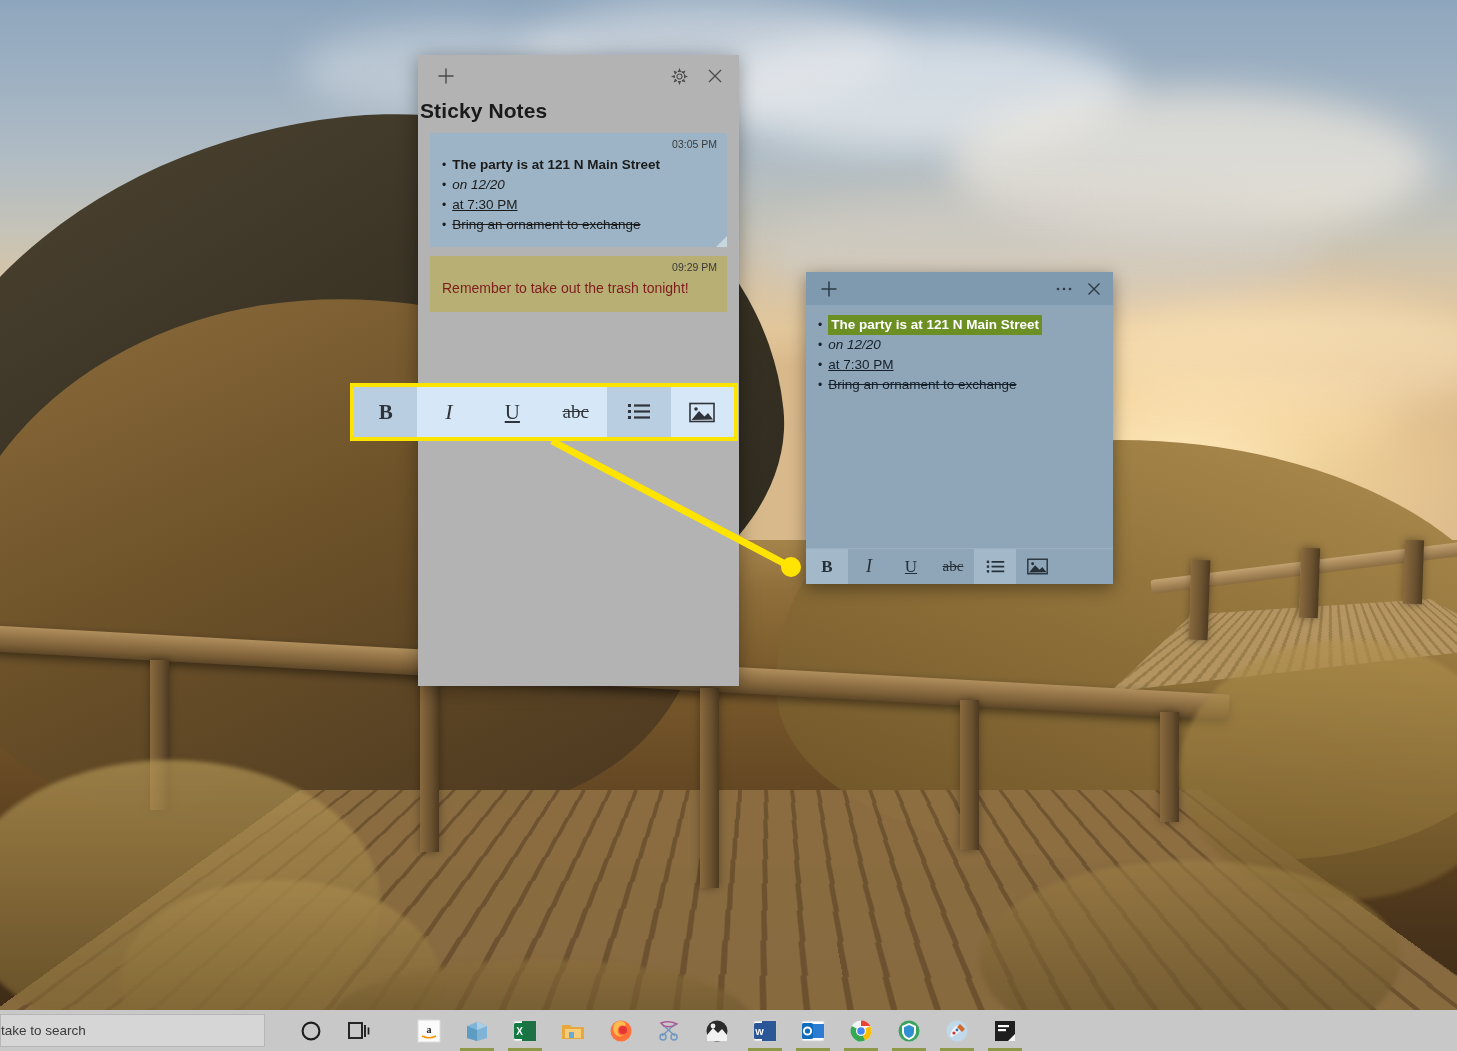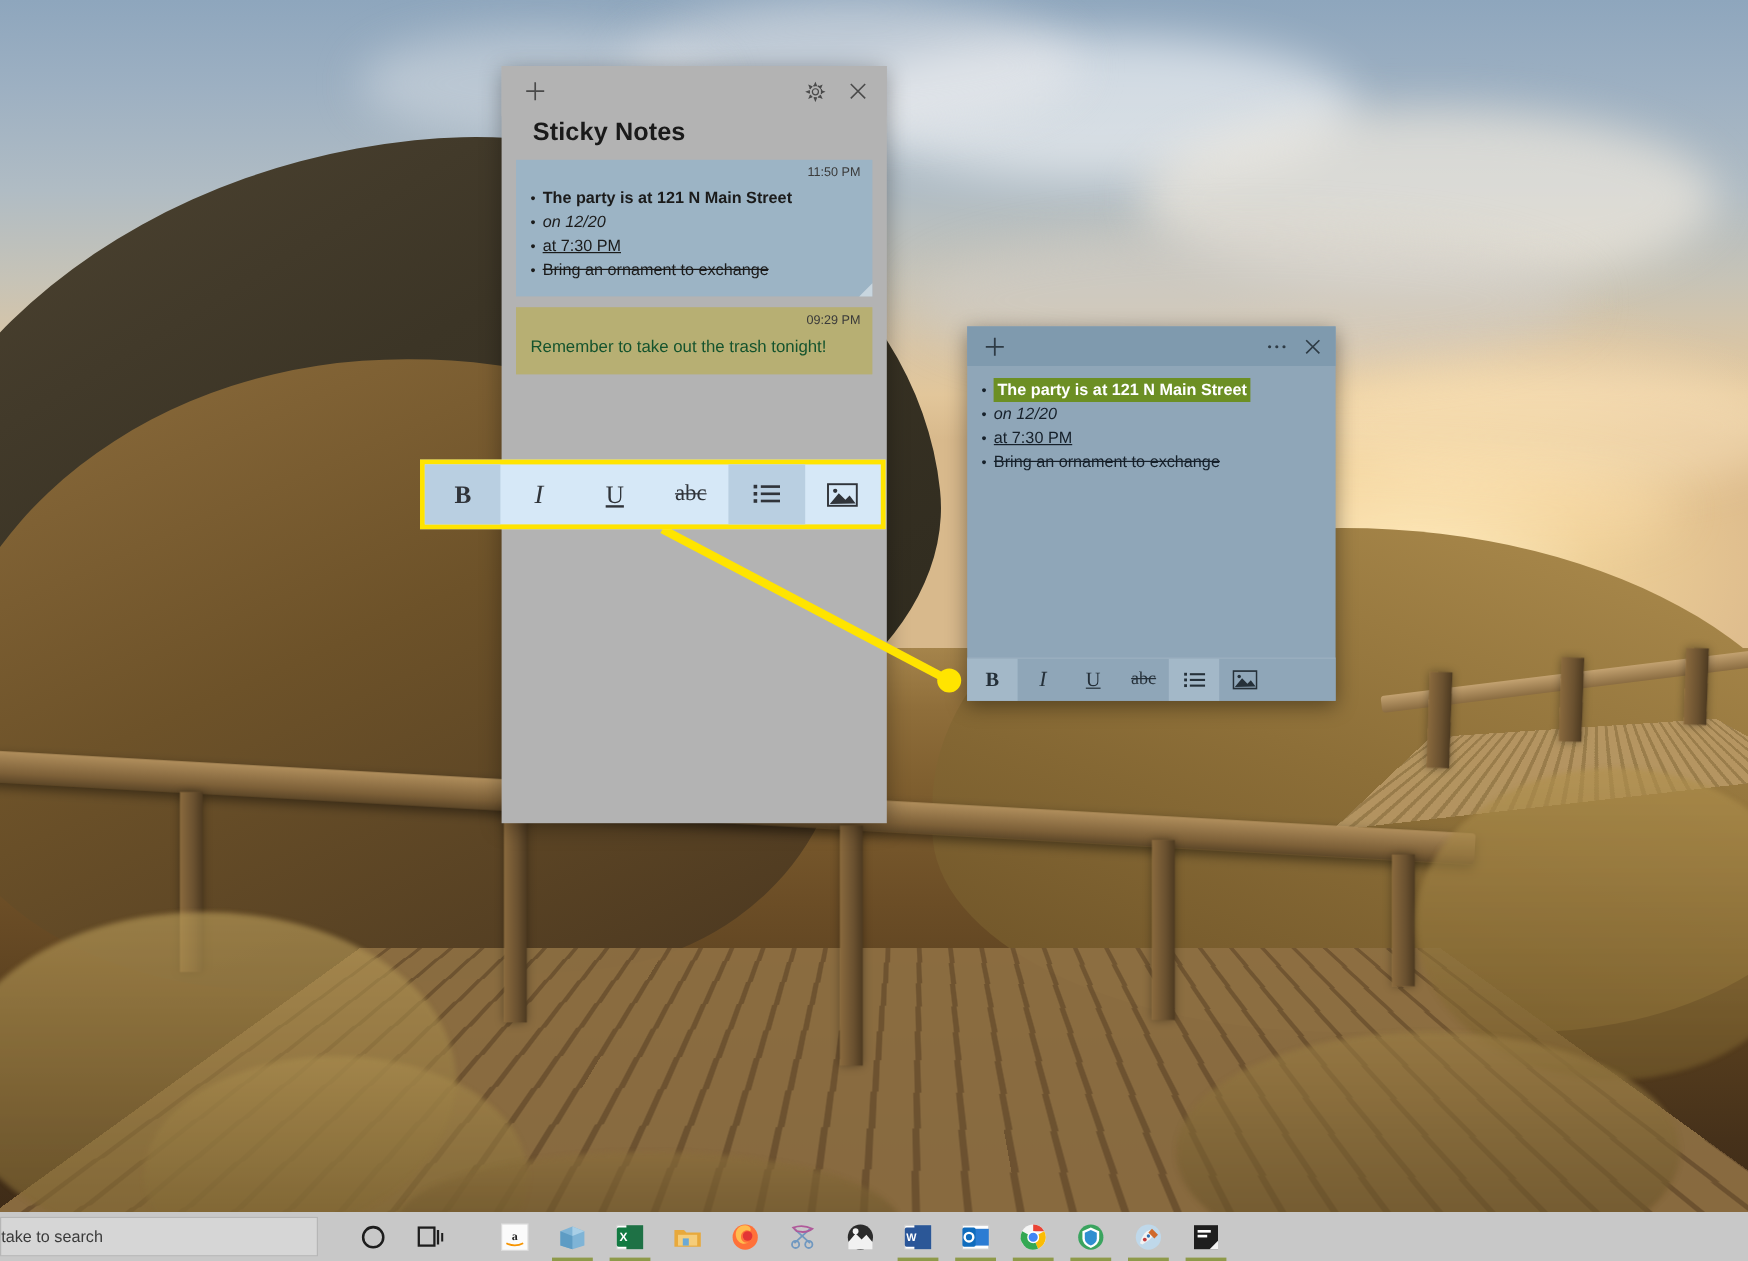--- a/index.html
+++ b/index.html
@@ -167,21 +167,21 @@
     display: flex; align-items: center; justify-content: center;
     color: #3f3f3f;
     cursor: default;
   }
   .tb-spacer { flex: 1; }
 
   #notes-heading {
     font-size: 21px;
     font-weight: bold;
     color: #1a1a1a;
-    padding: 2px 0 10px 26px;
+    padding: 2px 0 10px 2px;
     letter-spacing: .1px;
     flex: none;
   }
 
   #search-wrap {
     margin: 0 12px 12px 12px;
     height: 30px;
     background: #a9a9a9;
     border: 1px solid #8d8d8d;
     display: flex;
@@ -241,21 +241,21 @@
     font-size: 12px;
     margin-right: 6px;
     line-height: 19px;
   }
   .fmt-bold { font-weight: bold; }
   .fmt-italic { font-style: italic; }
   .fmt-underline { text-decoration: underline; }
   .fmt-strike { text-decoration: line-through; text-align: right; }
   .plain-text {
     font-size: 14px;
-    color: #14532d;
+    color: #7f1d1d;
     margin-top: 18px;
   }
 
   
   #callout-toolbar {
     position: absolute;
     left: 350px;
     top: 383px;
     width: 388px;
     height: 58px;
@@ -442,21 +442,21 @@
         </svg>
       </div>
     </div>
 
     <div id="notes-heading">Sticky Notes</div>
 
 
     <div id="note-list">
 
       <div class="note-card blue">
-        <div class="stamp">11:50 PM</div>
+        <div class="stamp">03:05 PM</div>
         <div class="note-body">
           <div class="note-line">
             <span class="dot">•</span>
             <span class="fmt-bold">The party is at 121 N Main Street</span>
           </div>
           <div class="note-line">
             <span class="dot">•</span>
             <span class="fmt-italic">on 12/20</span>
           </div>
           <div class="note-line">

